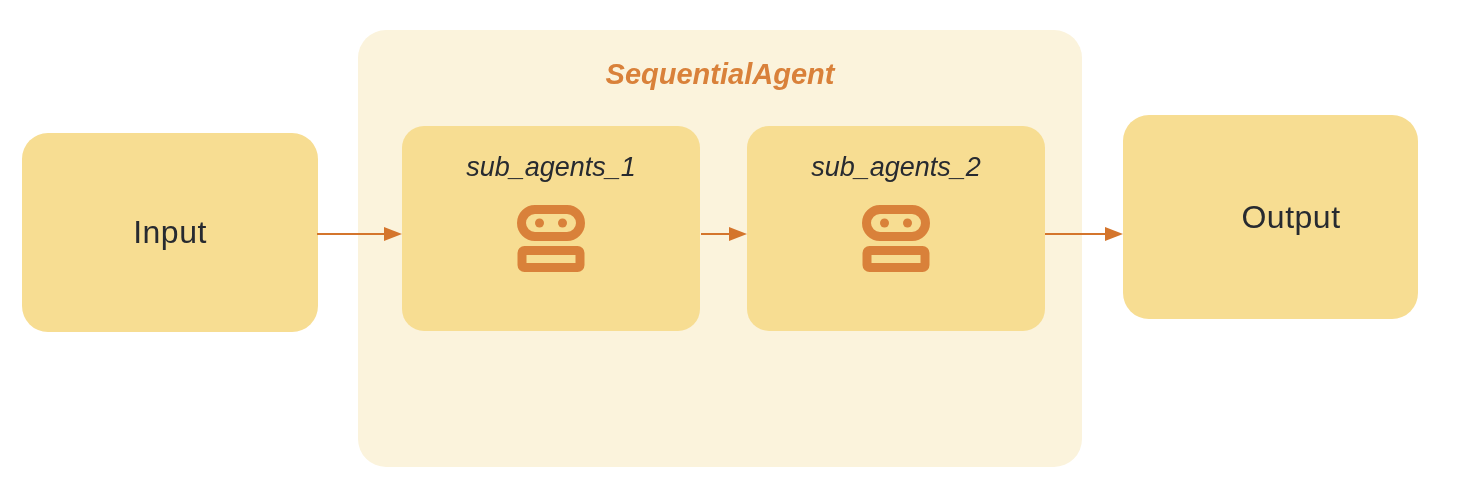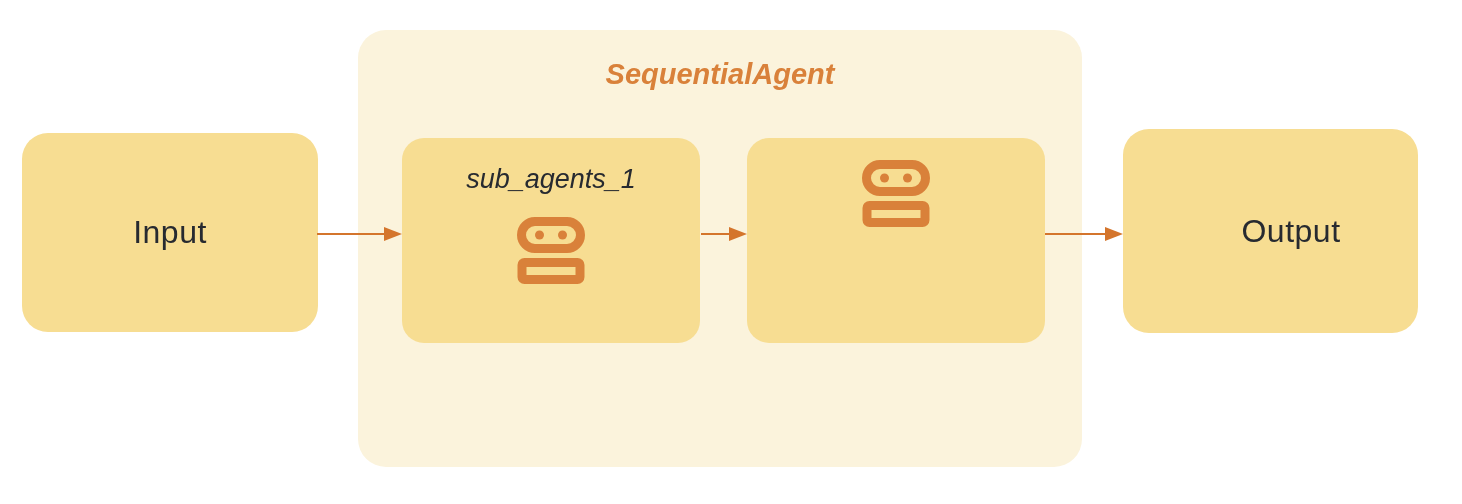--- a/index.html
+++ b/index.html
@@ -17,38 +17,38 @@
     position:relative; width:1462px; height:504px;
     background:var(--page-bg); overflow:hidden;
   }
 
   
   .node {
     position:absolute; background:var(--node-fill); border-radius:26px;
     display:flex; align-items:center; justify-content:center;
   }
   .node--input  { left:22px;   top:133px; width:296px; height:199px; }
-  .node--output { left:1123px; top:129px; width:295px; height:204px;padding-left:41px; }
+  .node--output { left:1123px; top:115px; width:295px; height:204px;padding-left:41px; }
   .node-label {
     font-size:32px; font-weight:400; color:var(--text-dark); letter-spacing:0.5px;
   }
 
   
   .group {
     position:absolute; left:358px; top:30px; width:724px; height:437px;
     background:var(--group-fill); border-radius:28px;font-style:italic;
   }
   .group-title {
     position:absolute; top:28px; left:0; width:100%; text-align:center;
     font-size:29px; font-weight:600; color:var(--accent-orange);
   }
 
   
   .sub-node {
-    position:absolute; top:108px; width:298px; height:205px;
+    position:absolute; top:96px; width:298px; height:205px;
     background:var(--node-fill); border-radius:22px;
     display:flex; flex-direction:column; align-items:center;
   }
   .sub-node--1 { left:44px; }
   .sub-node--2 { left:389px; }
   .sub-label {
     margin-top:26px; font-size:27px; font-weight:400; color:var(--text-dark);
   }
   .robot { margin-top:22px; }
   .robot rect { fill:none; stroke:var(--accent-orange); }
@@ -92,20 +92,21 @@
       <div class="sub-label">sub_agents_1</div>
       <svg class="robot" width="68" height="70" viewBox="0 0 68 70" aria-hidden="true">
         <rect x="4.5" y="4.5" width="59" height="27" rx="13.5" stroke-width="9"></rect>
         <circle cx="22.5" cy="18" r="4.5"></circle>
         <circle cx="45.5" cy="18" r="4.5"></circle>
         <rect x="5" y="45.5" width="58" height="17" rx="2.5" stroke-width="9"></rect>
       </svg>
     </div>
 
     <div class="sub-node sub-node--2">
+      <div class="sub-label">sub_agents_2</div>
       <svg class="robot" width="68" height="70" viewBox="0 0 68 70" aria-hidden="true">
         <rect x="4.5" y="4.5" width="59" height="27" rx="13.5" stroke-width="9"></rect>
         <circle cx="22.5" cy="18" r="4.5"></circle>
         <circle cx="45.5" cy="18" r="4.5"></circle>
         <rect x="5" y="45.5" width="58" height="17" rx="2.5" stroke-width="9"></rect>
       </svg>
     </div>
 
   </div>
 

